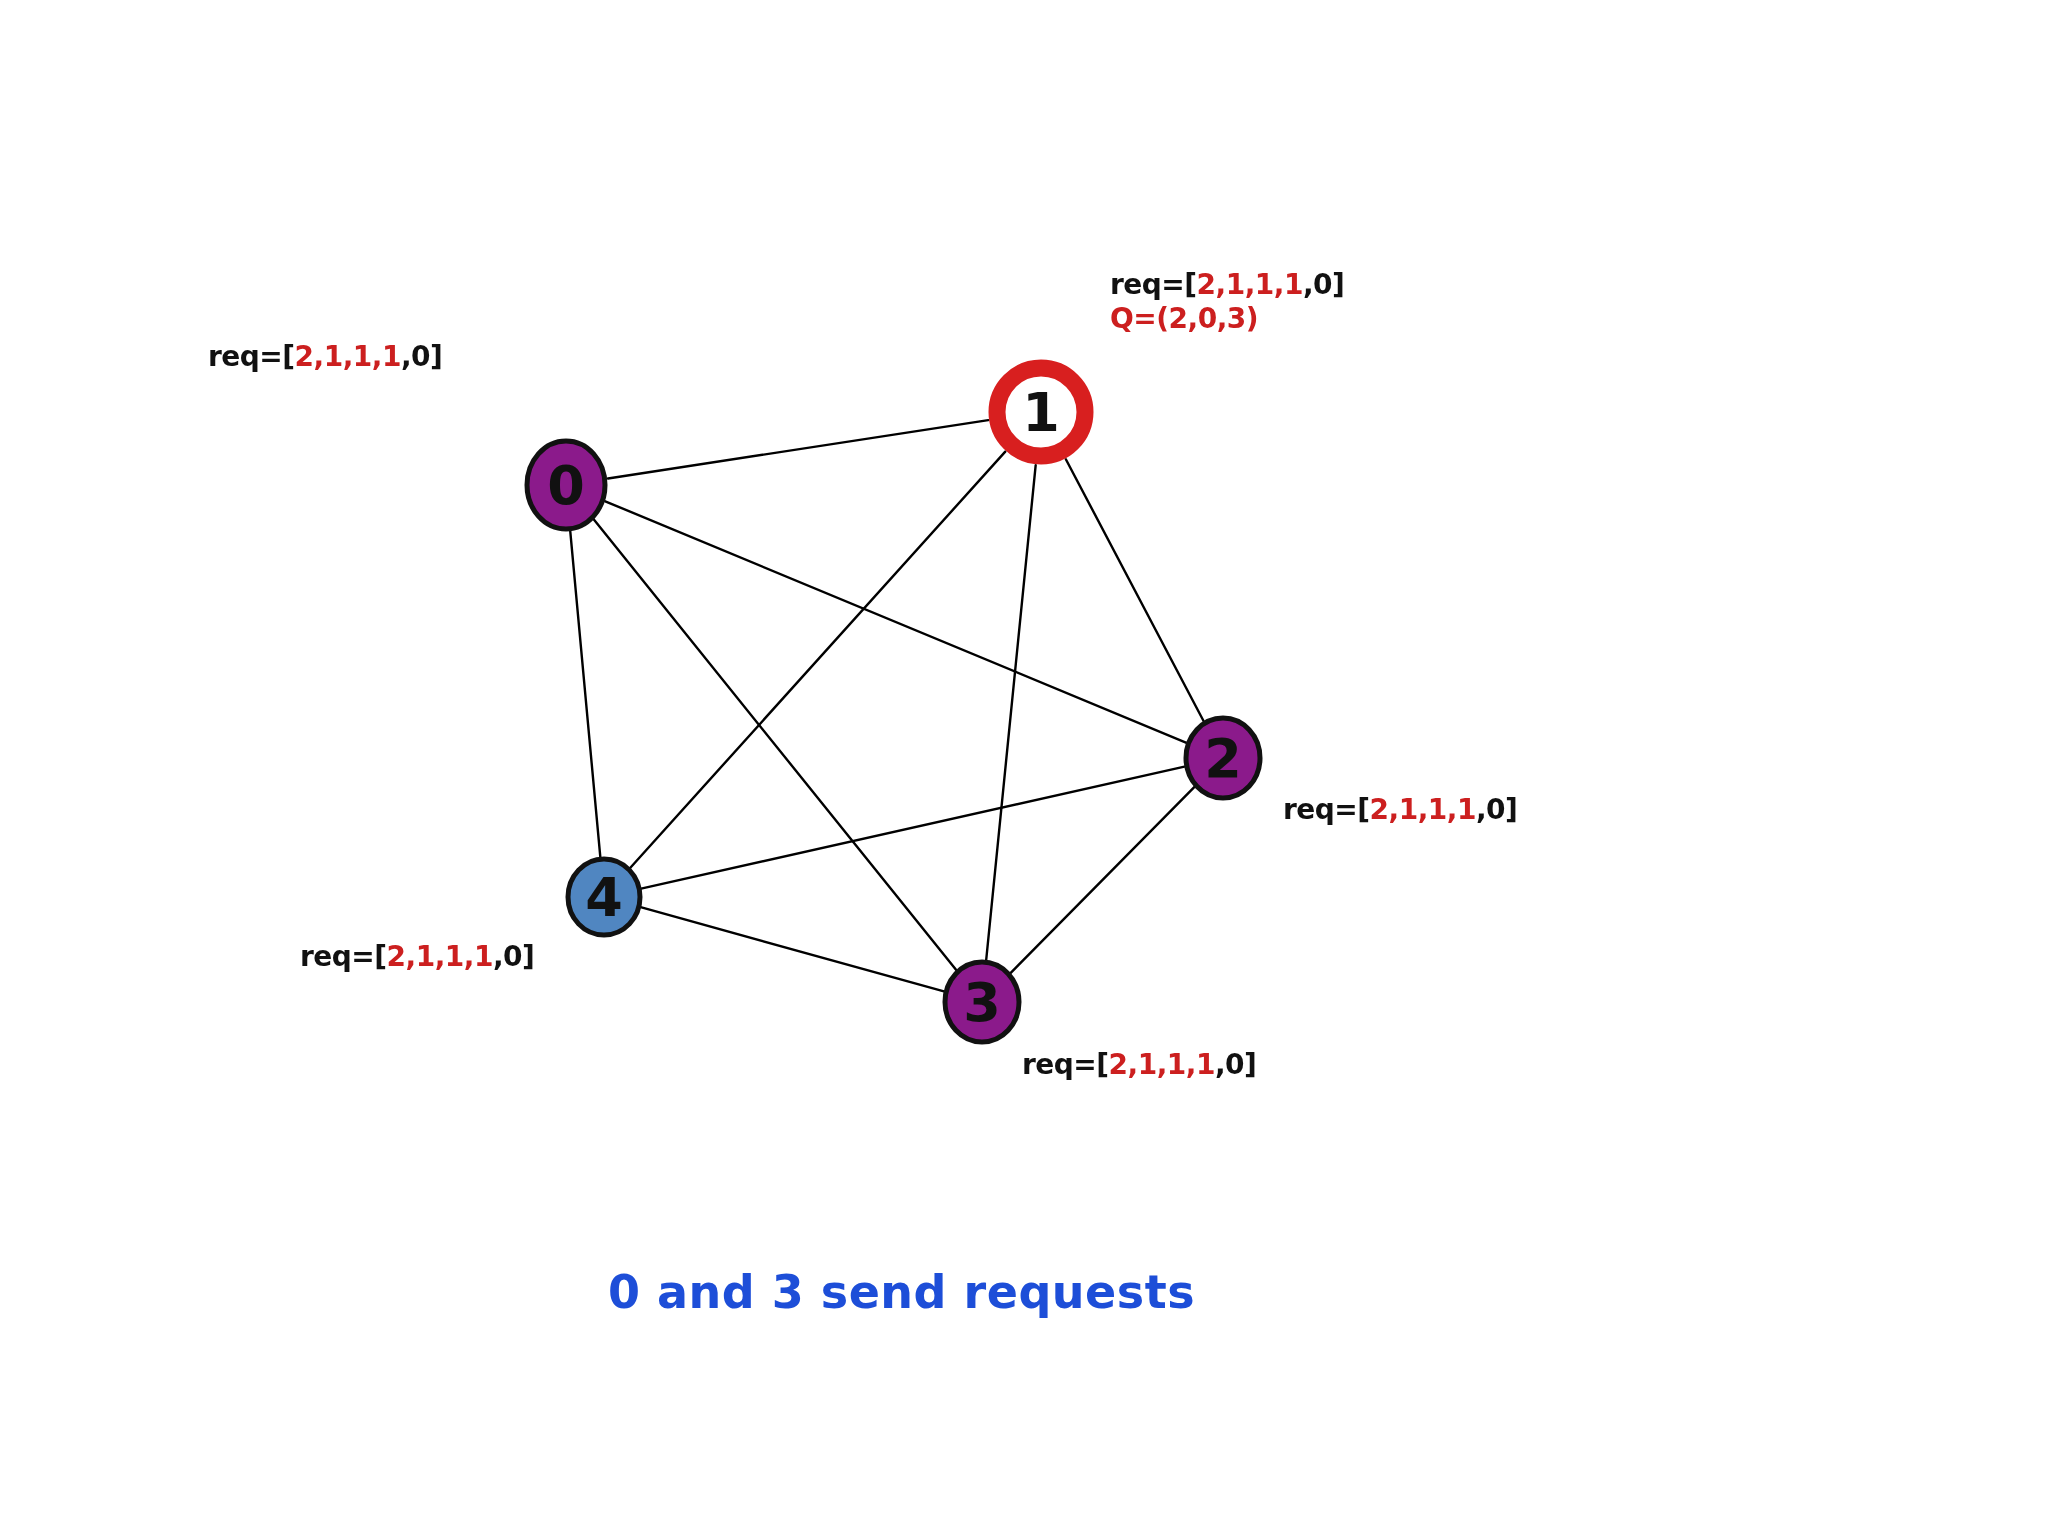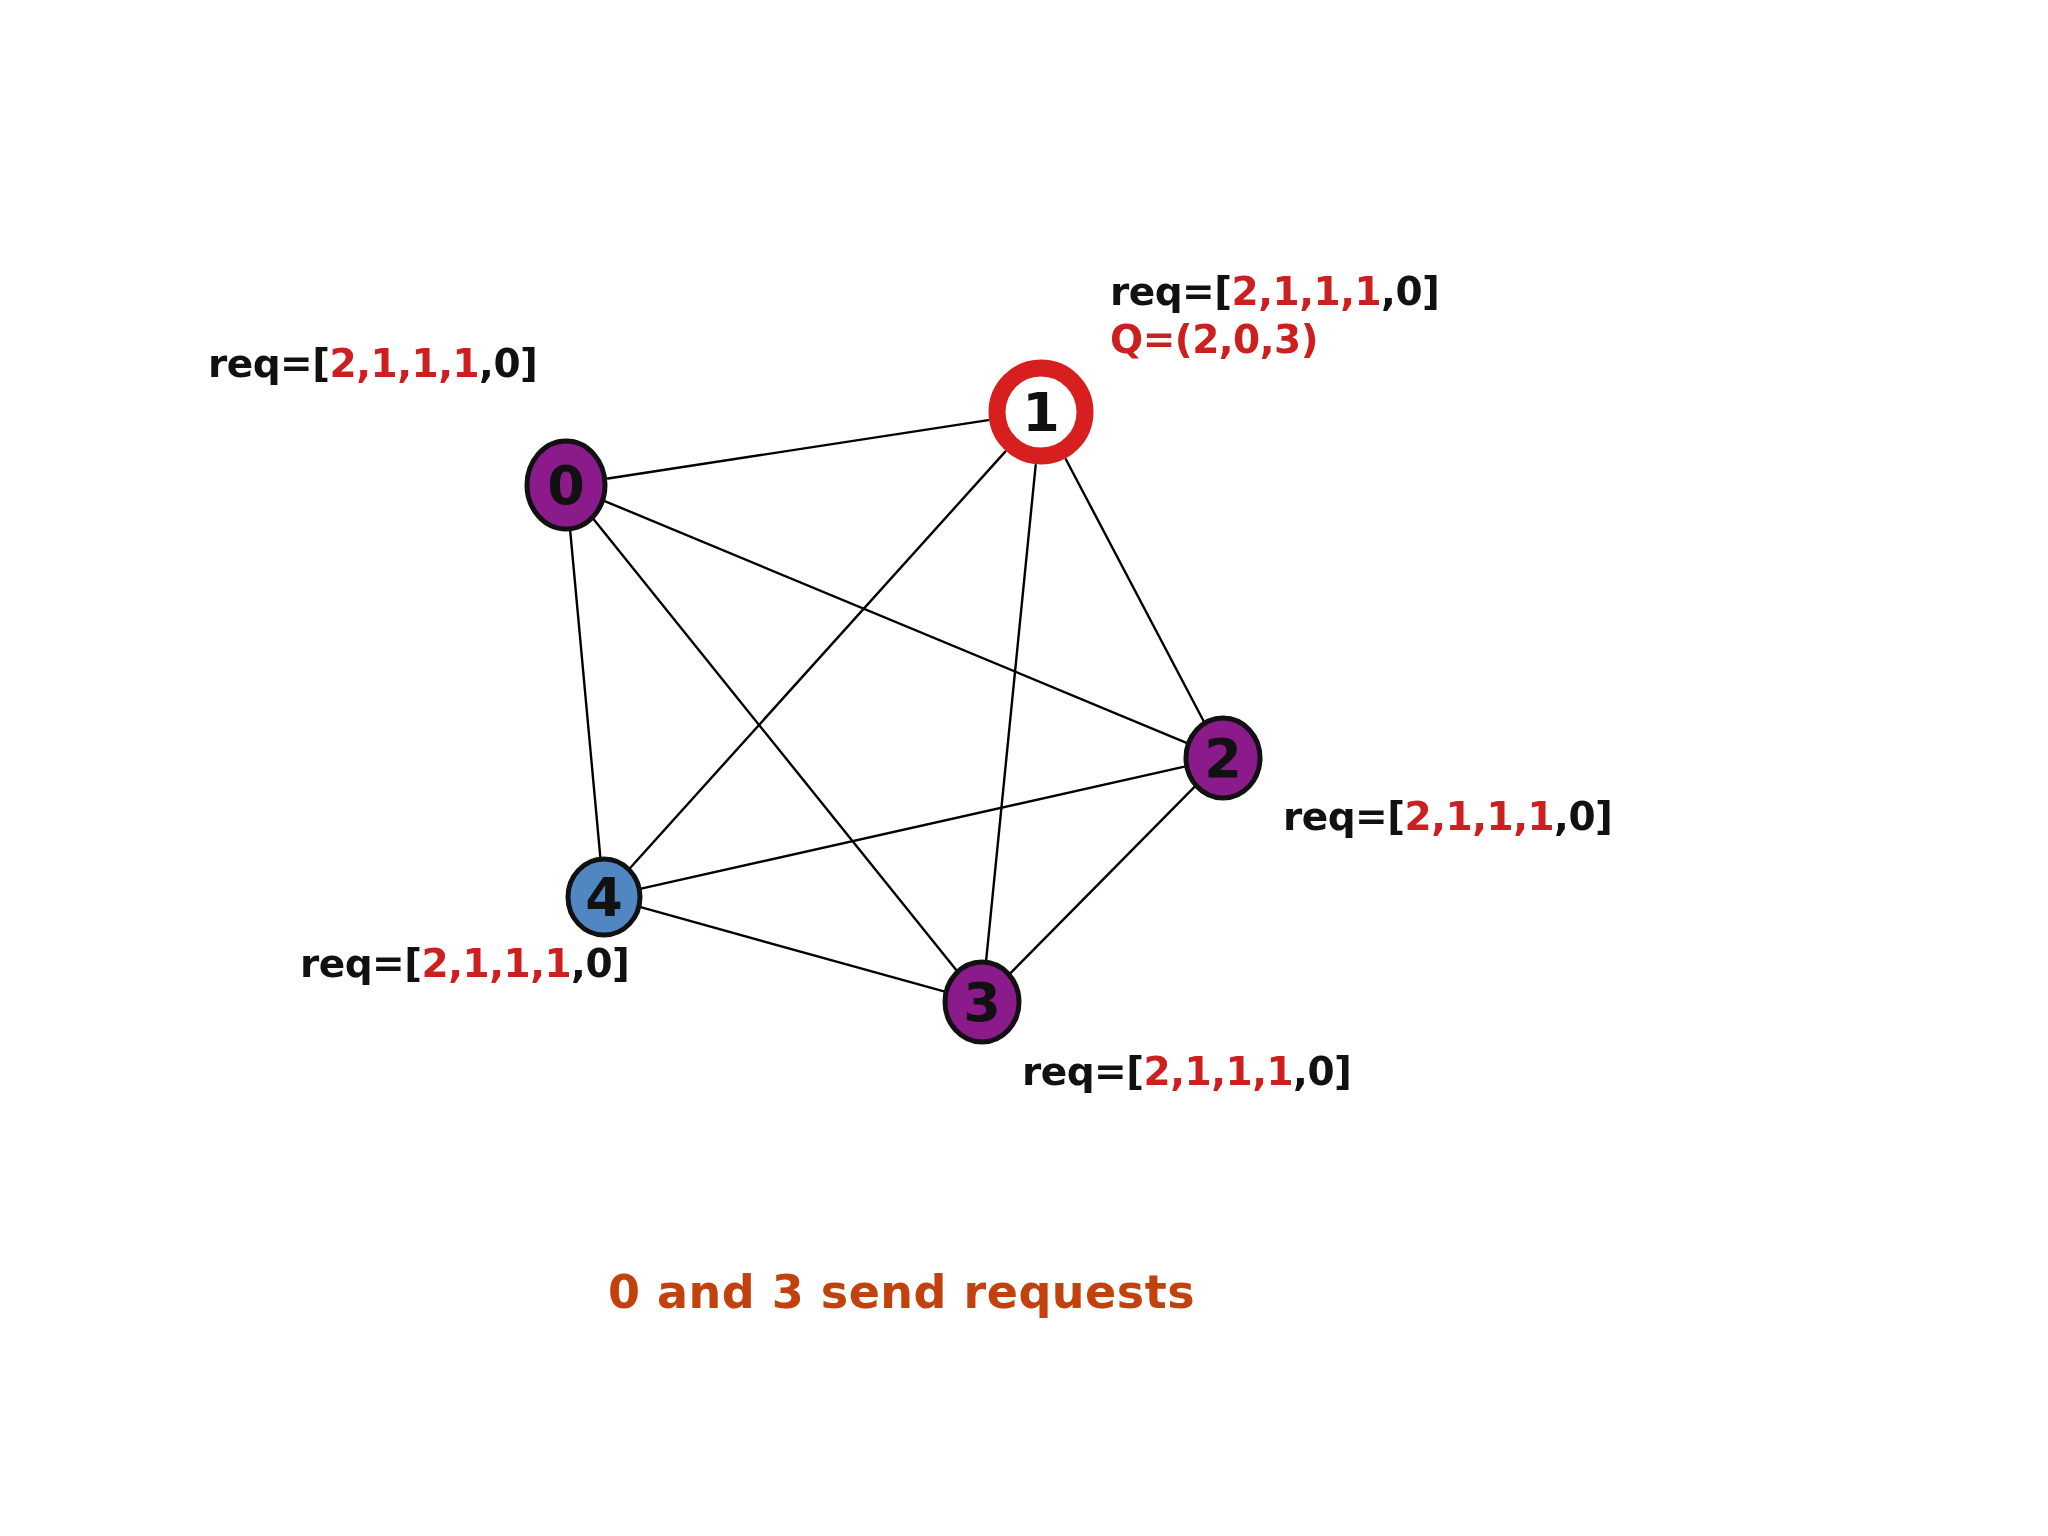--- a/index.html
+++ b/index.html
@@ -11,35 +11,35 @@
     overflow:hidden;
     position:relative;
   }
   #stage{position:absolute;left:0;top:0;width:2048px;height:1536px;}
   #graph-svg{position:absolute;left:0;top:0;width:2048px;height:1536px;}
 
   .node-label-text{
     position:absolute;
     white-space:nowrap;
     font-family:"DejaVu Sans","Liberation Sans",sans-serif;
-    font-size:39px;
+    font-size:28px;
     font-weight:600;
     color:#111111;
     letter-spacing:-0.5px;
     line-height:1.22;
   }
   .node-label-text .hot{color:#cc1f1f;}
 
   .caption{
     position:absolute;
     white-space:nowrap;
     font-family:"DejaVu Sans","Liberation Sans",sans-serif;
     font-size:46px;
     font-weight:700;
-    color:#c2410c;
+    color:#1d4ed8;
     letter-spacing:0.5px;
   }
 
   .lbl-line{display:block;}
 </style>
 </head>
 <body>
 
 <div id="stage">
 

